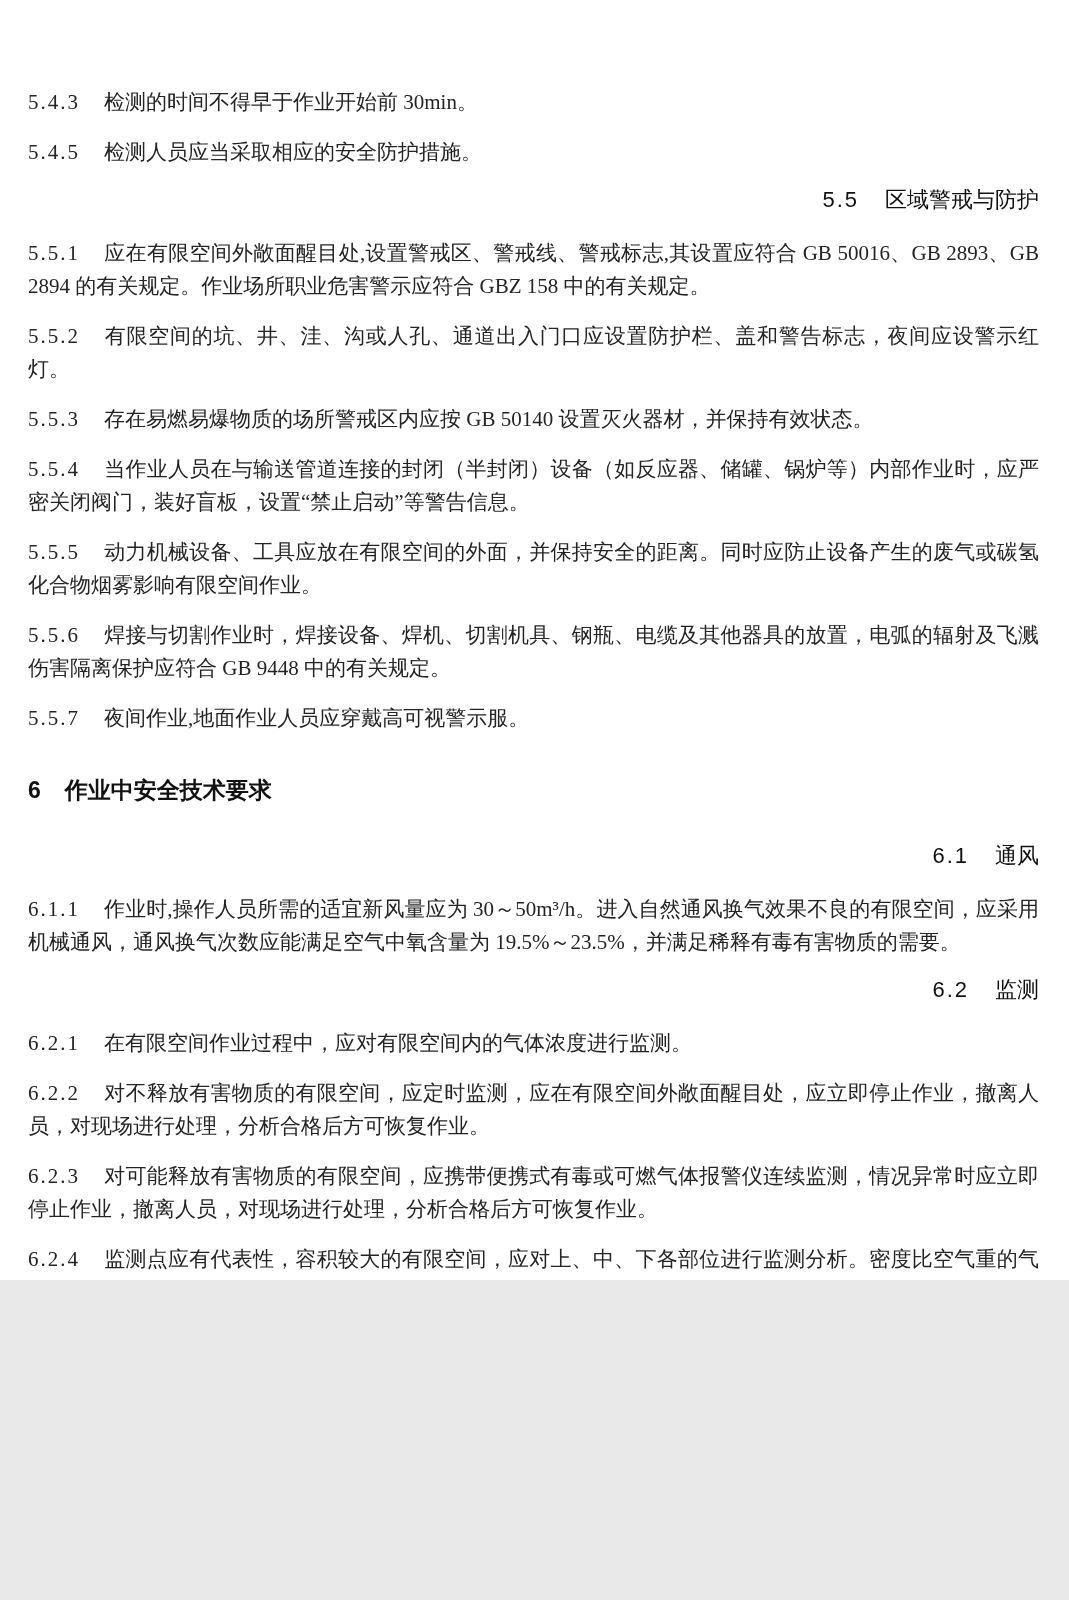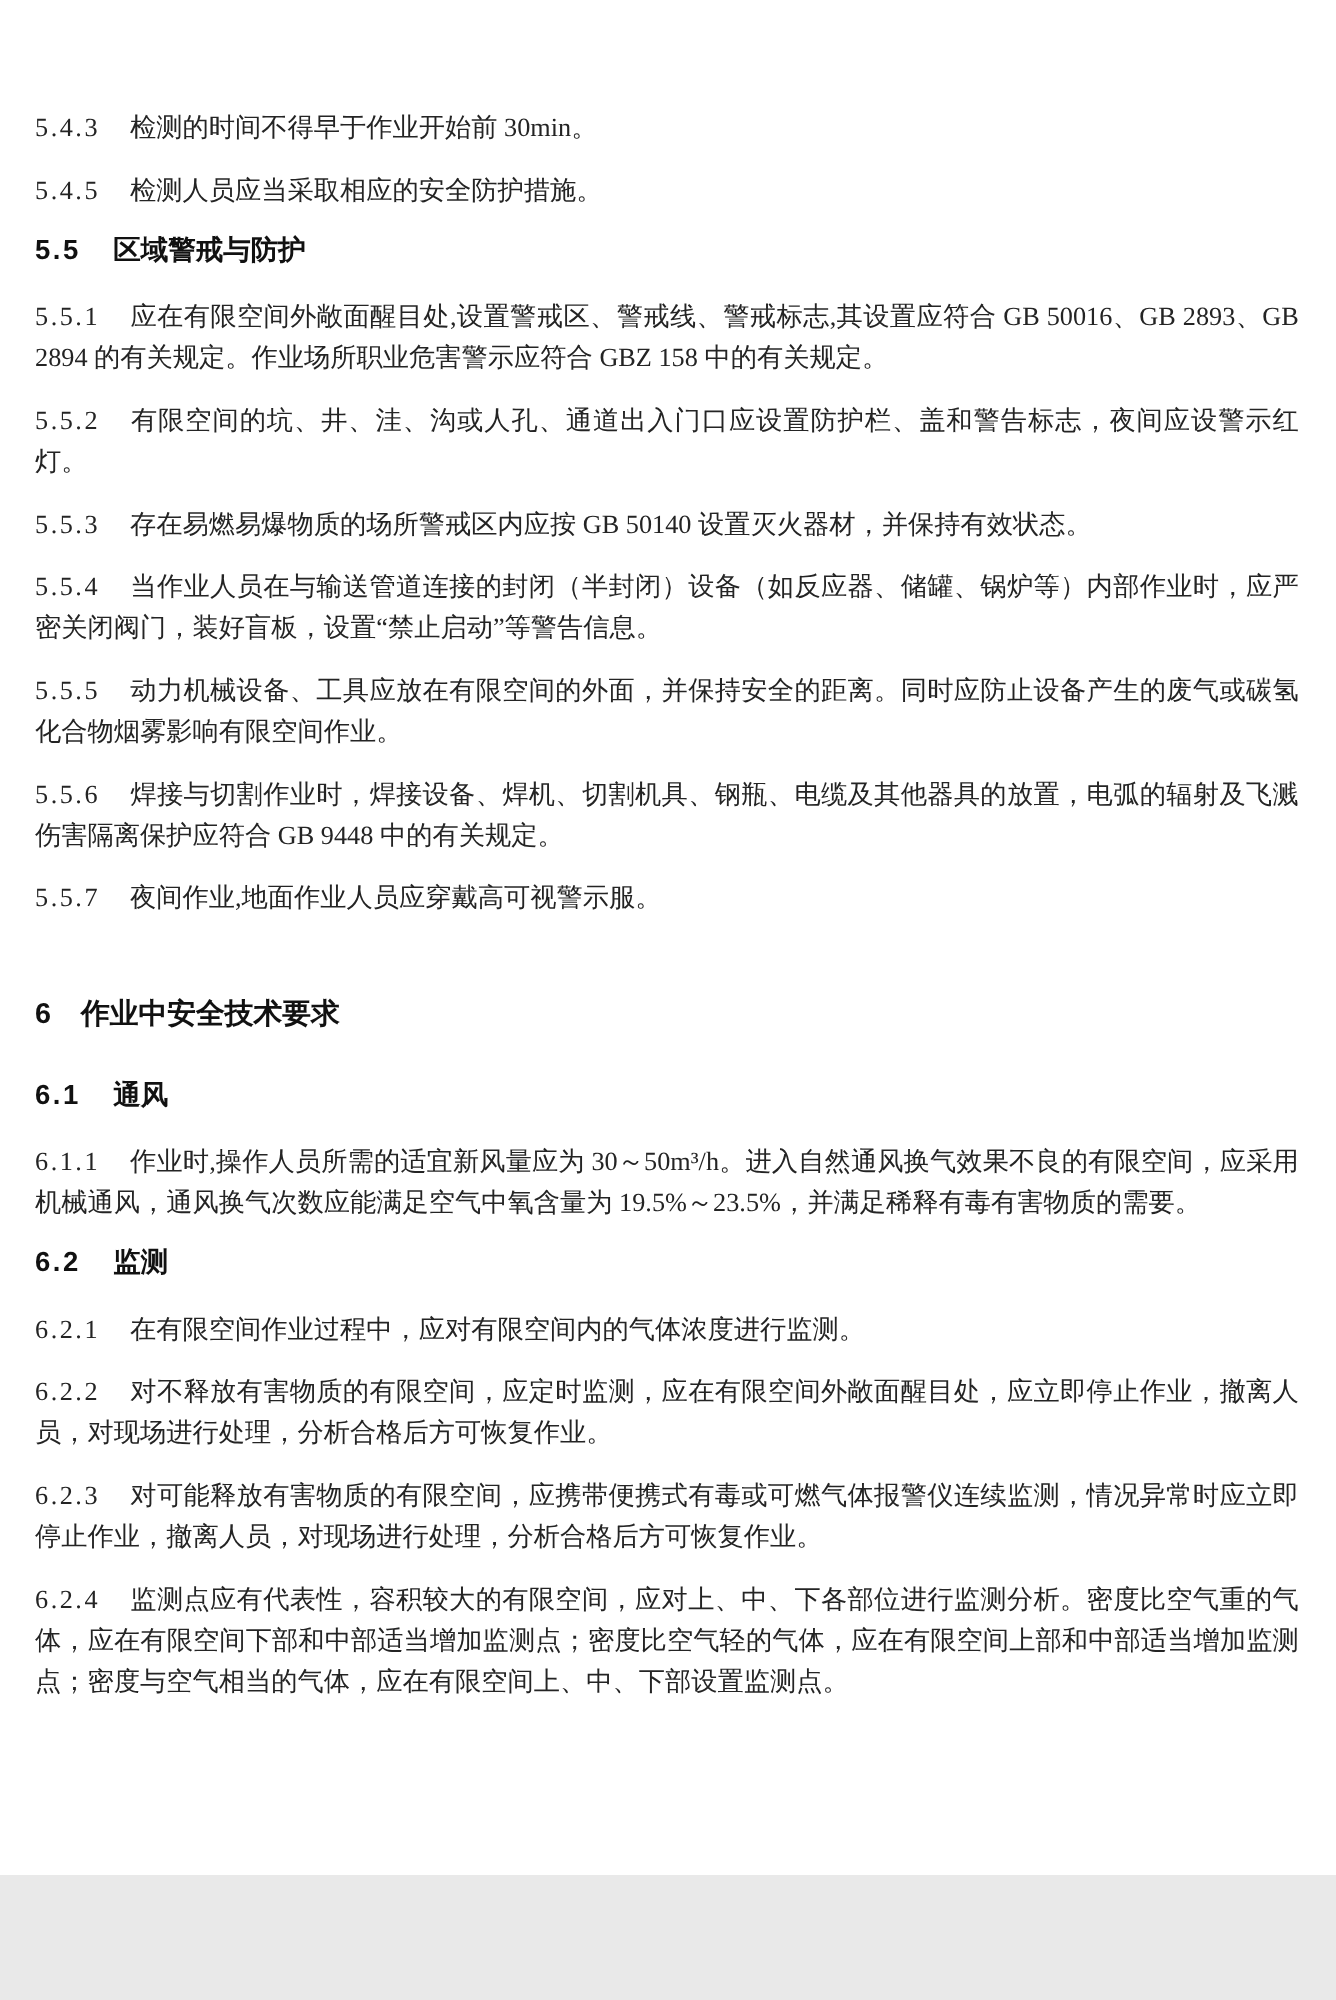--- a/index.html
+++ b/index.html
@@ -1,20 +1,20 @@
 <!DOCTYPE html>
 <html><head>
 <meta charset="utf-8">
 <style>
   * { margin: 0; padding: 0; box-sizing: border-box; }
   html, body { background: #e9e9e9; }
   .page {
     position: relative;
     width: 1069px;
-    height: 1500px;
+    height: 1280px;
     background: #ffffff;
     overflow: hidden;
     font-family: "Liberation Serif", "DejaVu Serif", serif;
     color: #242424;
   }
   .doc-body {
     position: absolute;
     top: 86px;
     left: 28px;
     right: 30px;
@@ -26,38 +26,39 @@
     margin-bottom: 17px;
     color: #242424;
   }
   .para .num {
     letter-spacing: 2px;
     margin-right: 24px;
     white-space: nowrap;
   }
   .sub-heading {
     font-family: "Liberation Sans", "DejaVu Sans", sans-serif;
-    font-weight: 700;
+    font-weight: 400;
     font-size: 22px;
     line-height: 28px;
     color: #111111;
     margin: 8px 0 23px 0;
+    text-align: right;
   }
   .sub-heading .num {
     font-family: "Liberation Sans", "DejaVu Sans", sans-serif;
     letter-spacing: 2px;
     margin-right: 26px;
   }
   .chapter-heading {
     font-family: "Liberation Sans", "DejaVu Sans", sans-serif;
     font-weight: 700;
     font-size: 23px;
     line-height: 30px;
     color: #111111;
-    margin: 60px 0 37px 0;
+    margin: 40px 0 37px 0;
   }
   .chapter-heading .num {
     font-family: "Liberation Sans", "DejaVu Sans", sans-serif;
     letter-spacing: 2px;
     margin-right: 22px;
   }
   .page-number {
     position: absolute;
     left: 30px;
     top: 1541px;

